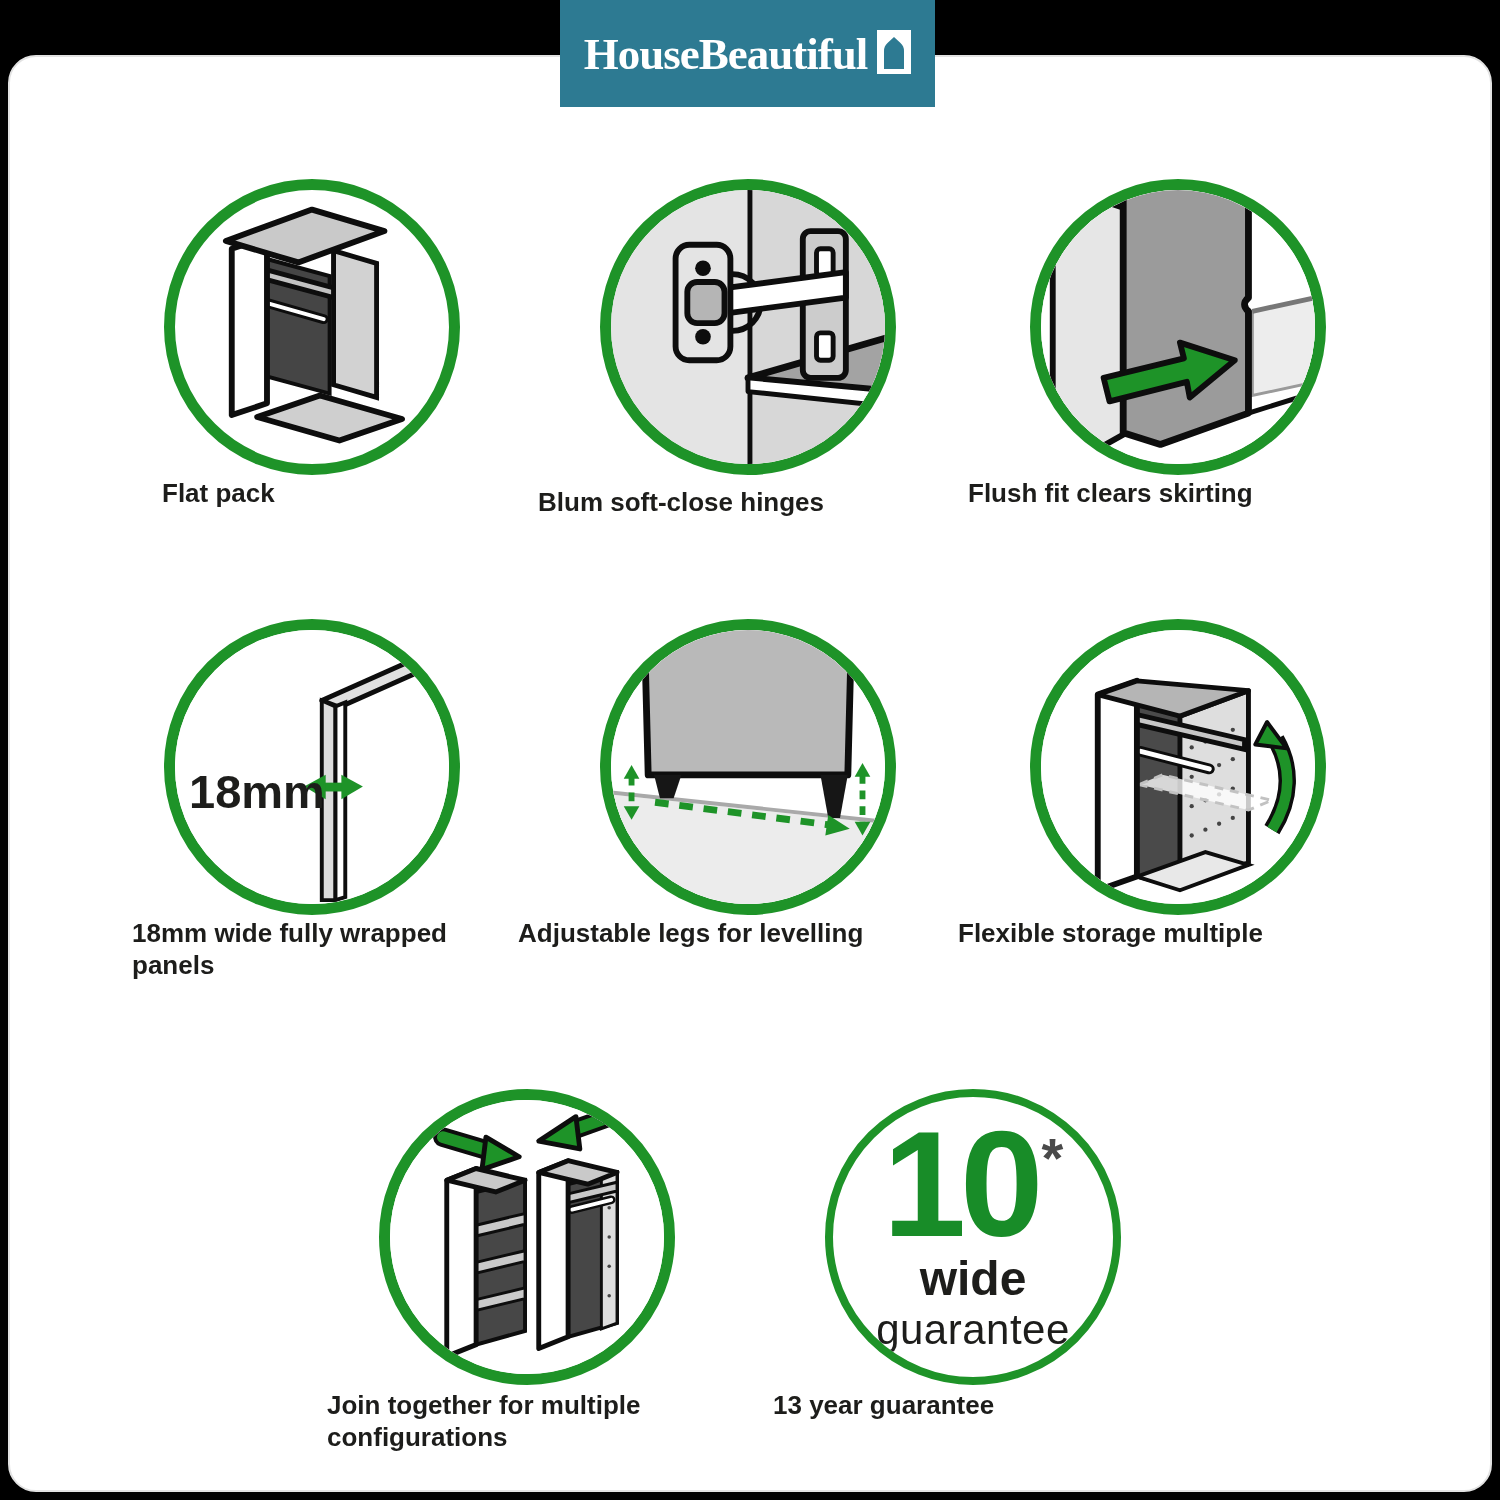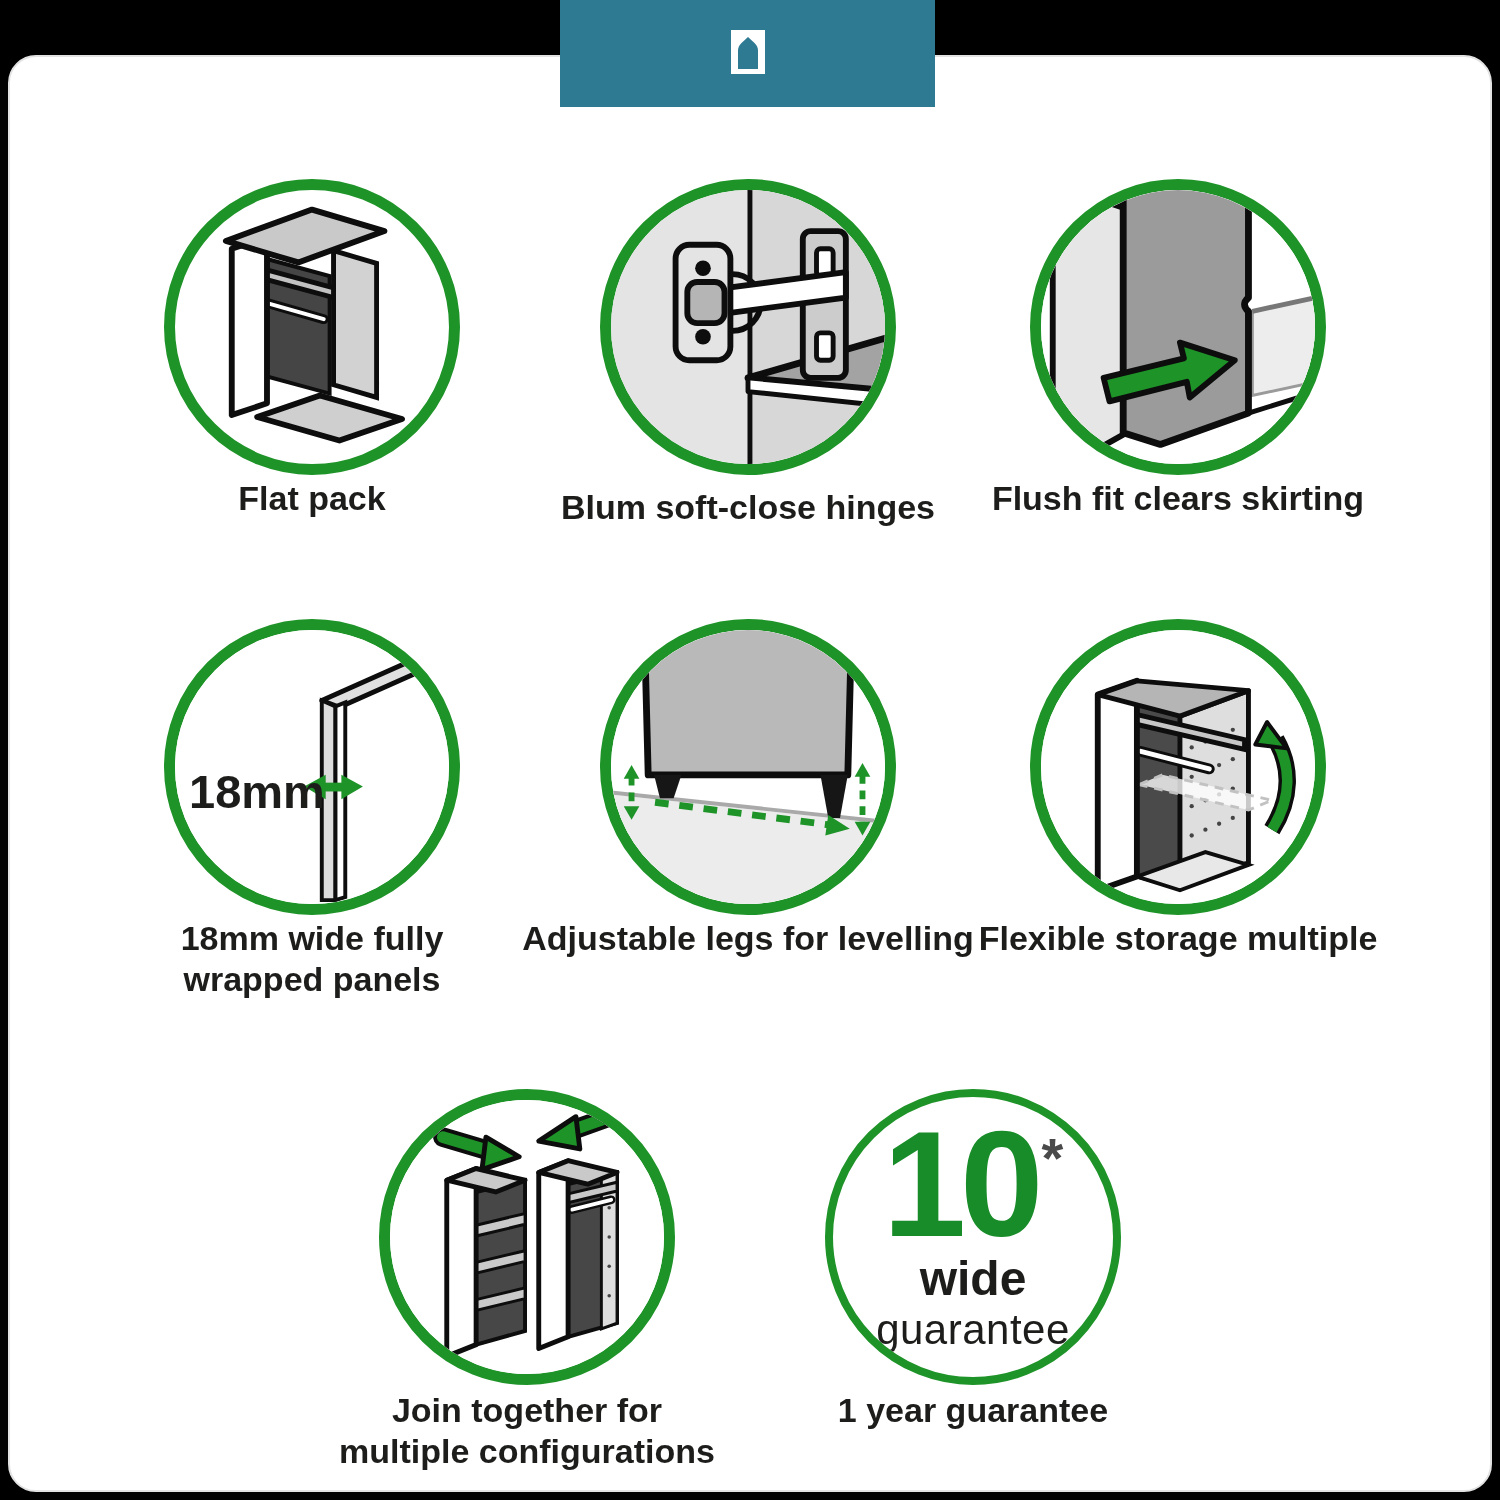--- a/index.html
+++ b/index.html
@@ -21,22 +21,22 @@
     font-size:45px;letter-spacing:-1px;white-space:nowrap;
   }
   .feature{position:absolute;}
   .ring{
     position:absolute;width:274px;height:274px;border:11px solid #1e9328;
     border-radius:50%;background:#ffffff;overflow:hidden;
   }
   .ring.thin{border-width:8px;width:280px;height:280px;}
   .ring svg{display:block;width:100%;height:100%;}
   .caption{
-    position:absolute;text-align:center;color:#1d1d1b;font-weight:700;
-    font-size:34px;line-height:1.22;
+    position:absolute;text-align:left;color:#1d1d1b;font-weight:700;
+    font-size:26px;line-height:1.22;
   }
   .mm-label{
     position:absolute;left:14px;top:134px;font-size:47px;font-weight:700;color:#1d1d1b;
     z-index:2;
   }
   .badge{
     position:absolute;inset:0;display:flex;flex-direction:column;align-items:center;
     justify-content:center;padding-top:2px;color:#1d1d1b;
   }
   .badge .numrow{display:flex;align-items:flex-start;line-height:0.8;}
@@ -44,20 +44,21 @@
   .badge .ast{font-size:56px;font-weight:700;color:#4a4a4a;margin-top:6px;margin-left:4px;line-height:1;}
   .badge .year{font-size:48px;font-weight:700;margin-top:10px;line-height:1.05;}
   .badge .guar{font-size:42px;font-weight:400;margin-top:4px;line-height:1.05;letter-spacing:0.5px;}
 </style>
 </head>
 <body>
 
 <div class="card"></div>
 
 <div class="banner">
+  <span class="brand">HouseBeautiful</span>
   <span>
     <svg width="34" height="44" viewBox="0 0 34 44">
       <rect x="0" y="0" width="34" height="44" fill="#ffffff"></rect>
       <path d="M7 39 V21 Q7 16 10.5 13 L17 7 L23.5 13 Q27 16 27 21 V39 Z" fill="#2d7a92"></path>
     </svg>
   </span>
 </div>
 
 <div class="feature">
   <div class="ring" style="left:164px;top:179px;">
@@ -228,14 +229,14 @@
   <div class="ring thin" style="left:825px;top:1089px;">
     <div class="badge">
       <div class="numrow">
         <span class="num">10</span>
         <span class="ast">*</span>
       </div>
       <div class="year">wide</div>
       <div class="guar">guarantee</div>
     </div>
   </div>
-  <div class="caption" style="left:773px;top:1390px;width:400px;">1 year guarantee</div>
+  <div class="caption" style="left:773px;top:1390px;width:400px;">13 year guarantee</div>
 </div>
 
 </body></html>

